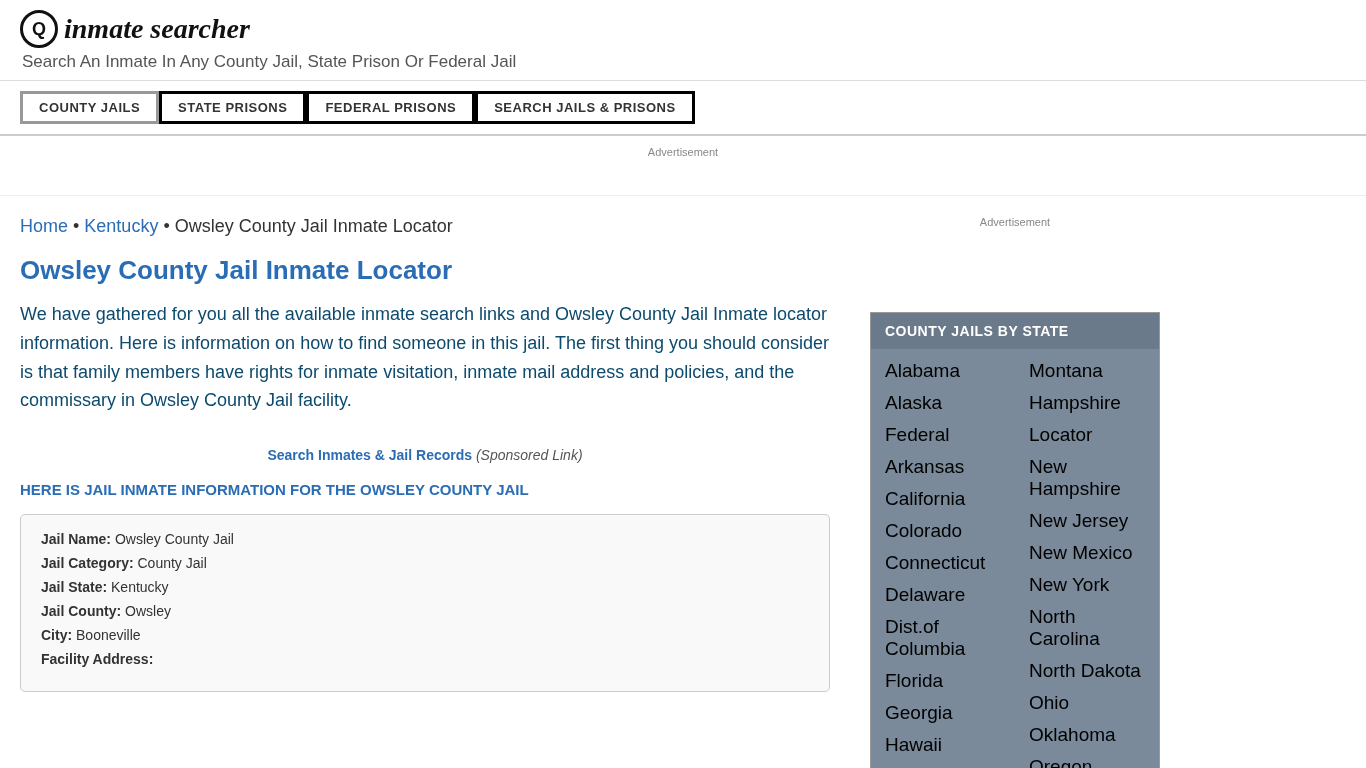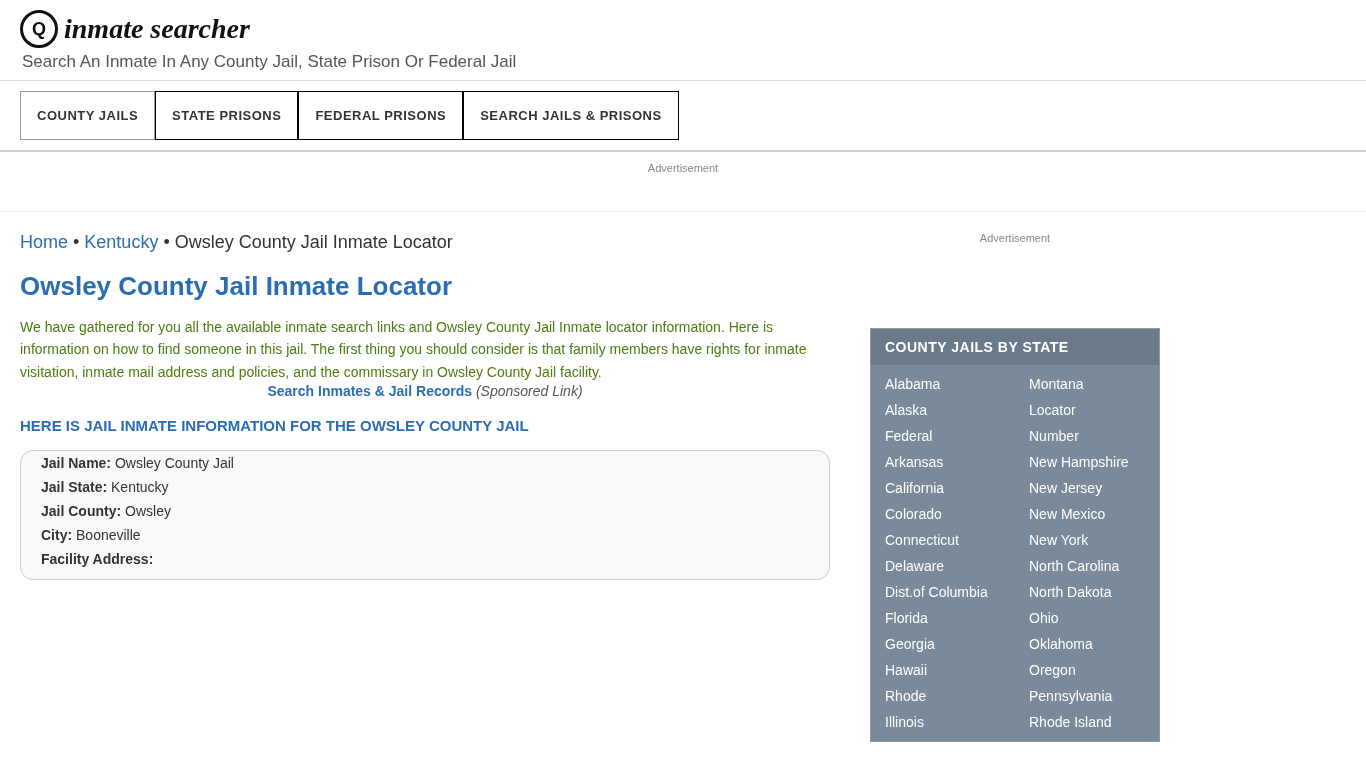--- a/index.html
+++ b/index.html
@@ -8,66 +8,66 @@
     
     #header { padding: 10px 20px 8px 20px; border-bottom: 1px solid #ddd; }
     #logo-area { display: flex; align-items: center; gap: 6px; }
     #logo-icon { width: 38px; height: 38px; border: 3px solid #111; border-radius: 50%; display: flex; align-items: center; justify-content: center; font-size: 18px; font-weight: bold; color: #111; flex-shrink: 0; }
     #logo-text { font-size: 28px; font-weight: bold; font-style: italic; color: #111; font-family: Georgia, serif; }
     #logo-text span { color: #111; }
     #tagline { font-size: 17px; color: #555; margin-top: 4px; margin-left: 2px; }
 
     
     #nav { display: flex; gap: 0; padding: 10px 20px; border-bottom: 2px solid #ccc; }
-    .nav-btn { border: 1px solid #000000; padding: 16px 16px; font-size: 13px; font-weight: bold; color: #333; background: #fff; cursor: pointer; letter-spacing: 0.5px; }
+    .nav-btn { border: 3px solid #000000; padding: 6px 16px; font-size: 13px; font-weight: bold; color: #333; background: #fff; cursor: pointer; letter-spacing: 0.5px; }
     .nav-btn.active { background: #fff; border-color: #999; }
 
     
     #ad-banner { text-align: center; padding: 10px 20px; font-size: 11px; color: #888; border-bottom: 1px solid #eee; min-height: 60px; }
 
     
     #main { display: flex; padding: 0 20px; max-width: 1366px; }
 
     
     #content { flex: 1; padding: 20px 20px 20px 0; max-width: 830px; }
 
     
     #breadcrumb { font-size: 18px; margin-bottom: 18px; color: #555; }
     #breadcrumb a { color: #2a6db5; text-decoration: none; }
     #breadcrumb span { color: #333; }
 
     
     #page-title { font-size: 26px; color: #2a6db5; font-weight: bold; margin-bottom: 14px; }
 
     
-    #description { font-size: 14px; color: #4d7c0f; line-height: 1.6; margin-bottom: 0; }
+    #description { font-size: 18px; color: #0c4a6e; line-height: 1.6; margin-bottom: 32px; }
 
     
     #sponsored { text-align: center; margin-bottom: 18px; font-size: 14px; }
     #sponsored a { color: #2a6db5; text-decoration: none; font-weight: bold; }
     #sponsored-label { color: #555; font-style: italic; margin-top: 16px; }
 
     
     #section-heading { color: #2a6db5; font-size: 15px; font-weight: bold; margin-bottom: 16px; text-transform: uppercase; }
 
     
-    #info-box { border: 1px solid #ccc; border-radius: 13px; padding: 4px 20px; background: #f9f9f9; font-size: 14px; }
+    #info-box { border: 1px solid #ccc; border-radius: 5px; padding: 16px 20px; background: #f9f9f9; font-size: 14px; }
     .info-row { margin-bottom: 8px; }
     .info-label { font-weight: bold; color: #333; }
     .info-value { color: #333; }
 
     
     #sidebar { width: 310px; flex-shrink: 0; padding: 20px 0 20px 20px; }
     #sidebar-ad { text-align: center; font-size: 11px; color: #888; min-height: 80px; margin-bottom: 16px; }
 
     
     #state-box { background: #7a8a9a; border: 1px solid #999; }
     #state-box-title { background: #6a7a8a; padding: 10px 14px; font-size: 14px; font-weight: bold; color: #fff; text-transform: uppercase; letter-spacing: 0.5px; }
     #state-grid { display: grid; grid-template-columns: 1fr 1fr; padding: 6px 0; }
-    .state-item { padding: 5px 14px; font-size: 14px; color: #ffffff; cursor: pointer; }
+    .state-item { padding: 5px 14px; font-size: 19px; color: #000000; cursor: pointer; }
   </style>
 </head>
 <body>
 
 <div id="header">
   <div id="logo-area">
     <div id="logo-icon">Q</div>
     <div style="display:flex; flex-direction:column;">
       <div style="display:flex; align-items:flex-start; gap:0;">
         <span id="logo-text">
@@ -112,20 +112,24 @@
     </div>
 
     <div id="section-heading">HERE IS JAIL INMATE INFORMATION FOR THE OWSLEY COUNTY JAIL</div>
 
     <div id="info-box">
       <div class="info-row">
         <span class="info-label">Jail Name:</span>
         <span class="info-value">Owsley County Jail</span>
       </div>
       <div class="info-row">
+        <span class="info-label">Jail Category:</span>
+        <span class="info-value">County Jail</span>
+      </div>
+      <div class="info-row">
         <span class="info-label">Jail State:</span>
         <span class="info-value">Kentucky</span>
       </div>
       <div class="info-row">
         <span class="info-label">Jail County:</span>
         <span class="info-value">Owsley</span>
       </div>
       <div class="info-row">
         <span class="info-label">City:</span>
         <span class="info-value">Booneville</span>
@@ -158,22 +162,22 @@
             <div class="state-item">Dist.of Columbia</div>
             <div class="state-item">Florida</div>
             <div class="state-item">Georgia</div>
             <div class="state-item">Hawaii</div>
             <div class="state-item">Rhode</div>
             <div class="state-item">Illinois</div>
           </div>
 
         <div id="col-right">
             <div class="state-item">Montana</div>
+            <div class="state-item">Hampshire</div>
             <div class="state-item">Locator</div>
-            <div class="state-item">Number</div>
             <div class="state-item">New Hampshire</div>
             <div class="state-item">New Jersey</div>
             <div class="state-item">New Mexico</div>
             <div class="state-item">New York</div>
             <div class="state-item">North Carolina</div>
             <div class="state-item">North Dakota</div>
             <div class="state-item">Ohio</div>
             <div class="state-item">Oklahoma</div>
             <div class="state-item">Oregon</div>
             <div class="state-item">Pennsylvania</div>

